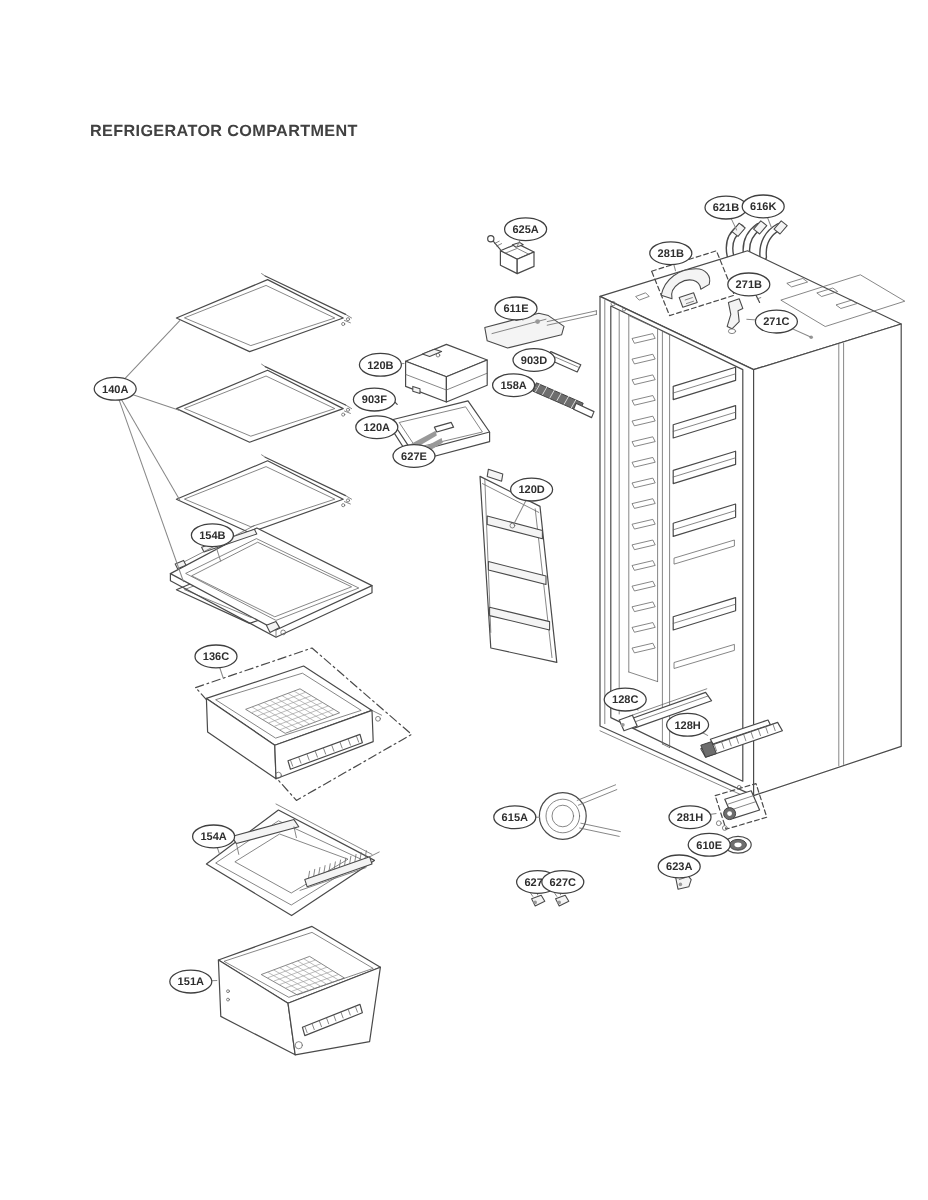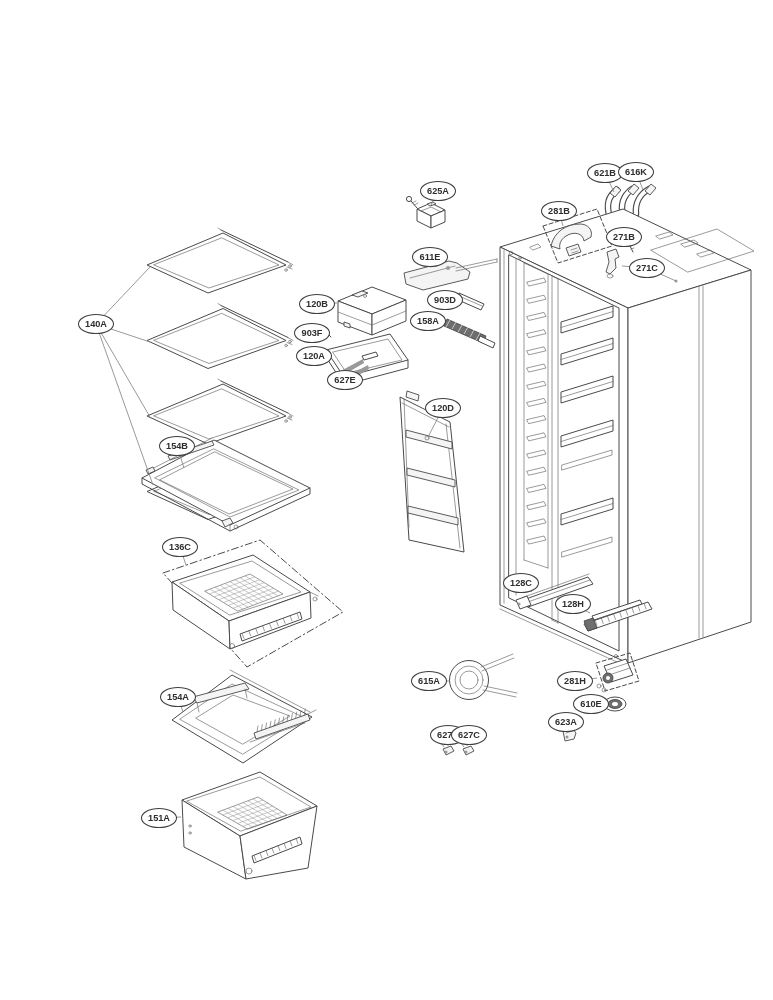--- a/index.html
+++ b/index.html
@@ -21,20 +21,21 @@
   .callout-text{font:600 9.2px "Liberation Sans",sans-serif;fill:#2e2e2e;text-anchor:middle}
   .grid-line{stroke:#9a9a9a;stroke-width:.55}
   .tube-o{fill:none;stroke:#4a4a4a;stroke-width:6.5;stroke-linecap:round}
   .tube-i{fill:none;stroke:#fff;stroke-width:4.2;stroke-linecap:round}
   .hatch{stroke:#ddd;stroke-width:.8}
 </style>
 </head>
 <body>
 
 <div class="canvas">
+  <div class="page-title">REFRIGERATOR COMPARTMENT</div>
 
   <svg id="diagram-svg" width="773" height="1000" viewBox="0 0 773 1000">
 
     <defs>
       <g id="shelf-proto">
         <path class="lw" d="M223,233 L286,265 L208,293 L147,265 Z"></path>
         <path class="lt" d="M222,238 L279,265 L209,288 L154,265 Z"></path>
         <path class="ln" d="M221,230 L288,262" stroke-width="1.5"></path>
         <path class="lt" d="M221,230 L218,228 M288,262 L293,265 M287,267 L292,269"></path>
         <circle class="lt" cx="290" cy="266" r="1.3"></circle>

